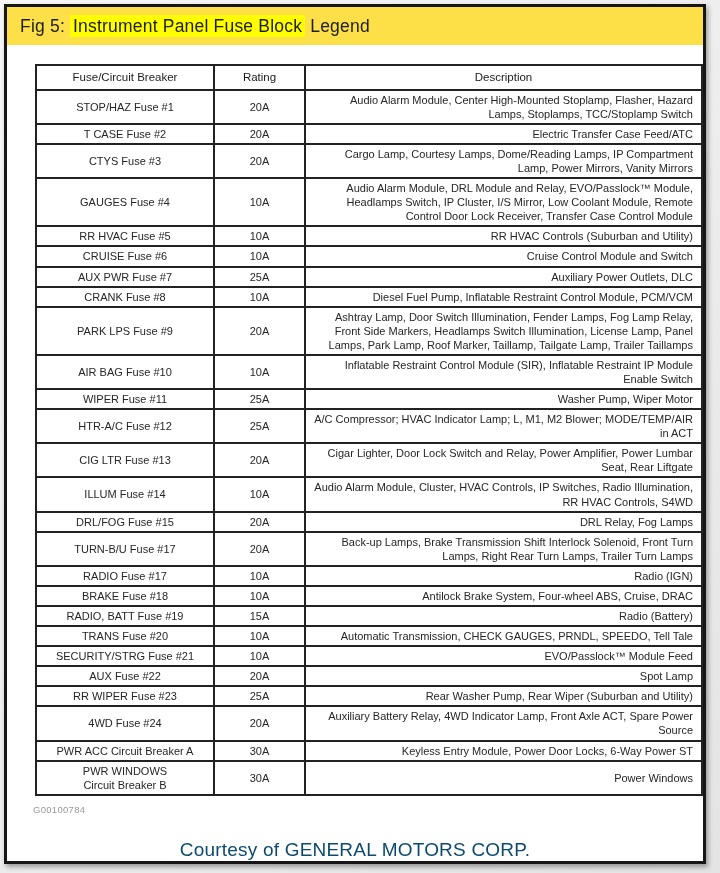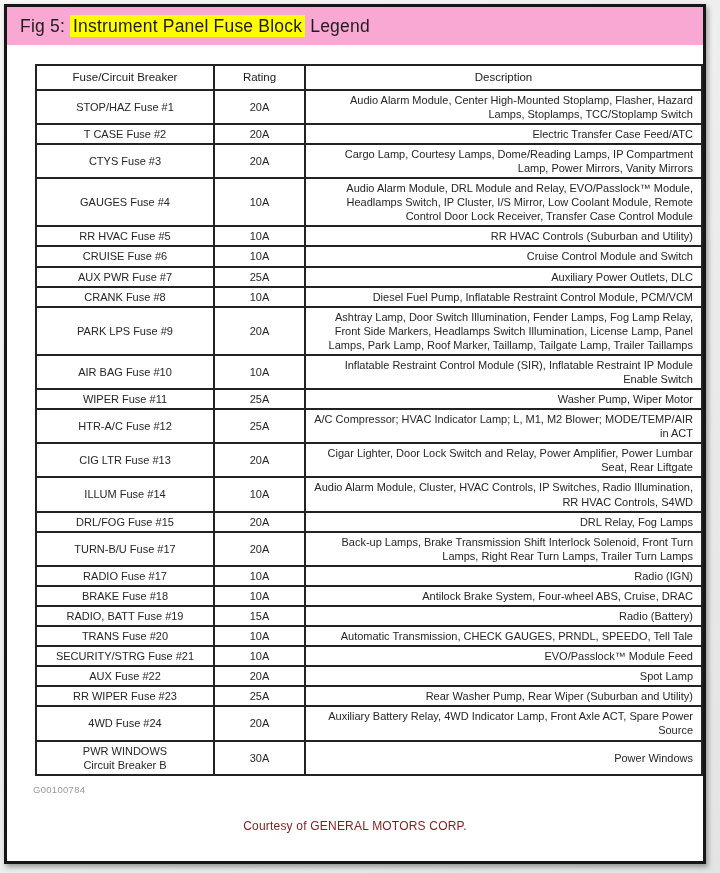--- a/index.html
+++ b/index.html
@@ -14,21 +14,21 @@
     background: linear-gradient(135deg, #f7f7f7 0%, #e4e4e4 100%); }
   .frame {
     position: absolute; top: 4px; left: 4px;
     width: 702px; height: 860px;
     border: 3px solid #161616;
     background: #ffffff;
     box-shadow: 2px 3px 5px rgba(0,0,0,0.35);
   }
   .titlebar {
     height: 38px;
-    background: #f9a8d4;
+    background: #fde047;
     display: flex; align-items: center;
     padding-left: 13px;
     font-size: 17.5px;
     color: #1d1d1d;
     letter-spacing: 0.2px;
   }
   .titlebar .hl {
     background: #ffff00;
     padding: 1px 3px;
   }
@@ -70,22 +70,22 @@
   }
   .code {
     margin: 8px 0 0 26px;
     font-size: 9.5px;
     color: #999999;
     letter-spacing: 0.3px;
   }
   .courtesy {
     text-align: center;
     margin-top: 24px;
-    font-size: 12px;
-    color: #7f1d1d;
+    font-size: 19px;
+    color: #0c4a6e;
     letter-spacing: 0.2px;
   }
 </style>
 </head>
 <body>
 
 <div class="stage">
   <div class="frame">
 
     <div class="titlebar">
@@ -244,20 +244,25 @@
             <td class="c-rating">25A</td>
             <td class="c-desc">Rear Washer Pump, Rear Wiper (Suburban and Utility)</td>
           </tr>
 
           <tr>
             <td class="c-name">4WD Fuse #24</td>
             <td class="c-rating">20A</td>
             <td class="c-desc">Auxiliary Battery Relay, 4WD Indicator Lamp, Front Axle ACT, Spare Power Source</td>
           </tr>
 
+          <tr>
+            <td class="c-name">PWR ACC Circuit Breaker A</td>
+            <td class="c-rating">30A</td>
+            <td class="c-desc">Keyless Entry Module, Power Door Locks, 6-Way Power ST</td>
+          </tr>
 
           <tr>
             <td class="c-name">PWR WINDOWS
 Circuit Breaker B</td>
             <td class="c-rating">30A</td>
             <td class="c-desc">Power Windows</td>
           </tr>
         </tbody>
     </table>
 

